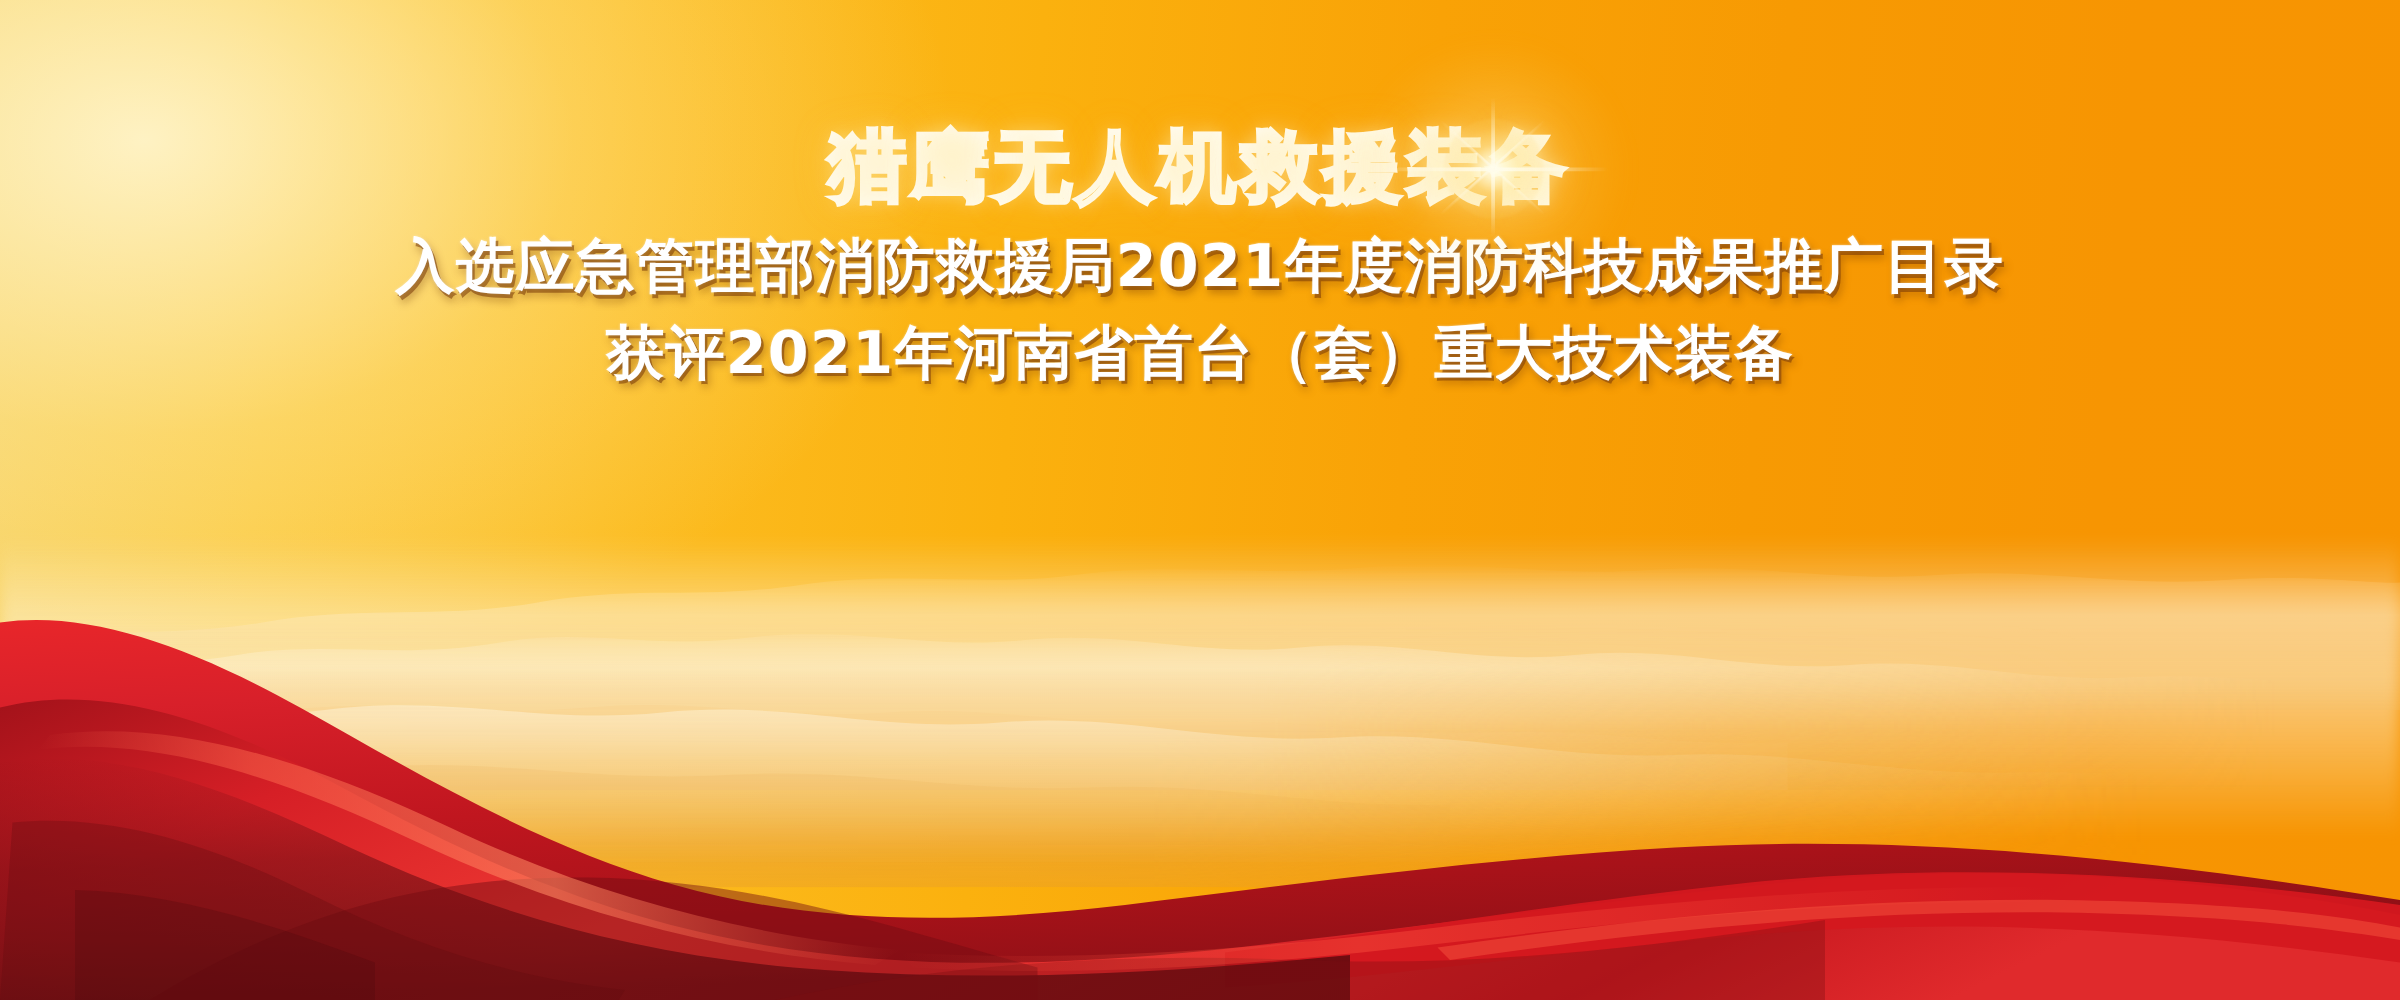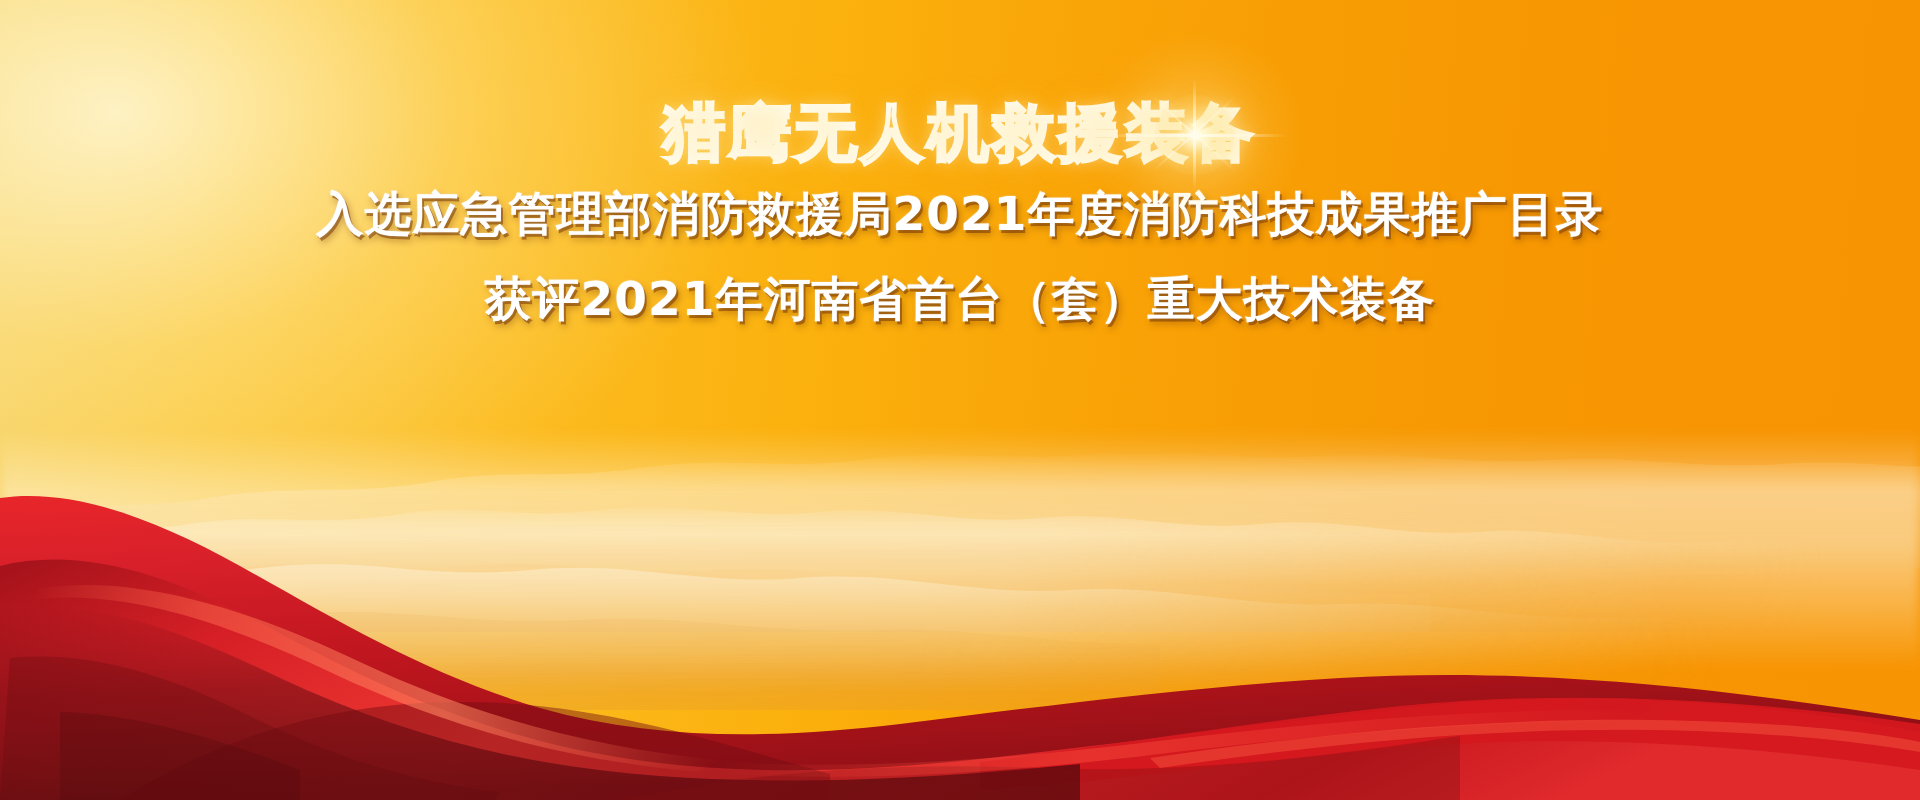--- a/index.html
+++ b/index.html
@@ -152,21 +152,21 @@
     letter-spacing: 1px;
     line-height: 1.33;
     color: #ffffff;
     margin: 0;
     text-shadow:
        2px 3px 0px rgba(120,56,8,0.55),
        3px 5px 7px rgba(110,50,6,0.40),
        0 0 2px rgba(255,255,255,0.6);
     user-select: none;
   }
-  .subline + .subline { margin-top: 22px; }
+  .subline + .subline { margin-top: 6px; }
 </style>
 </head>
 <body>
 
 <div id="banner">
 
   <div class="haze"></div>
 
   <div class="mtn" style="top:418px; height:150px; opacity:0.50;">
     <svg viewBox="0 0 1920 150" preserveAspectRatio="none">

